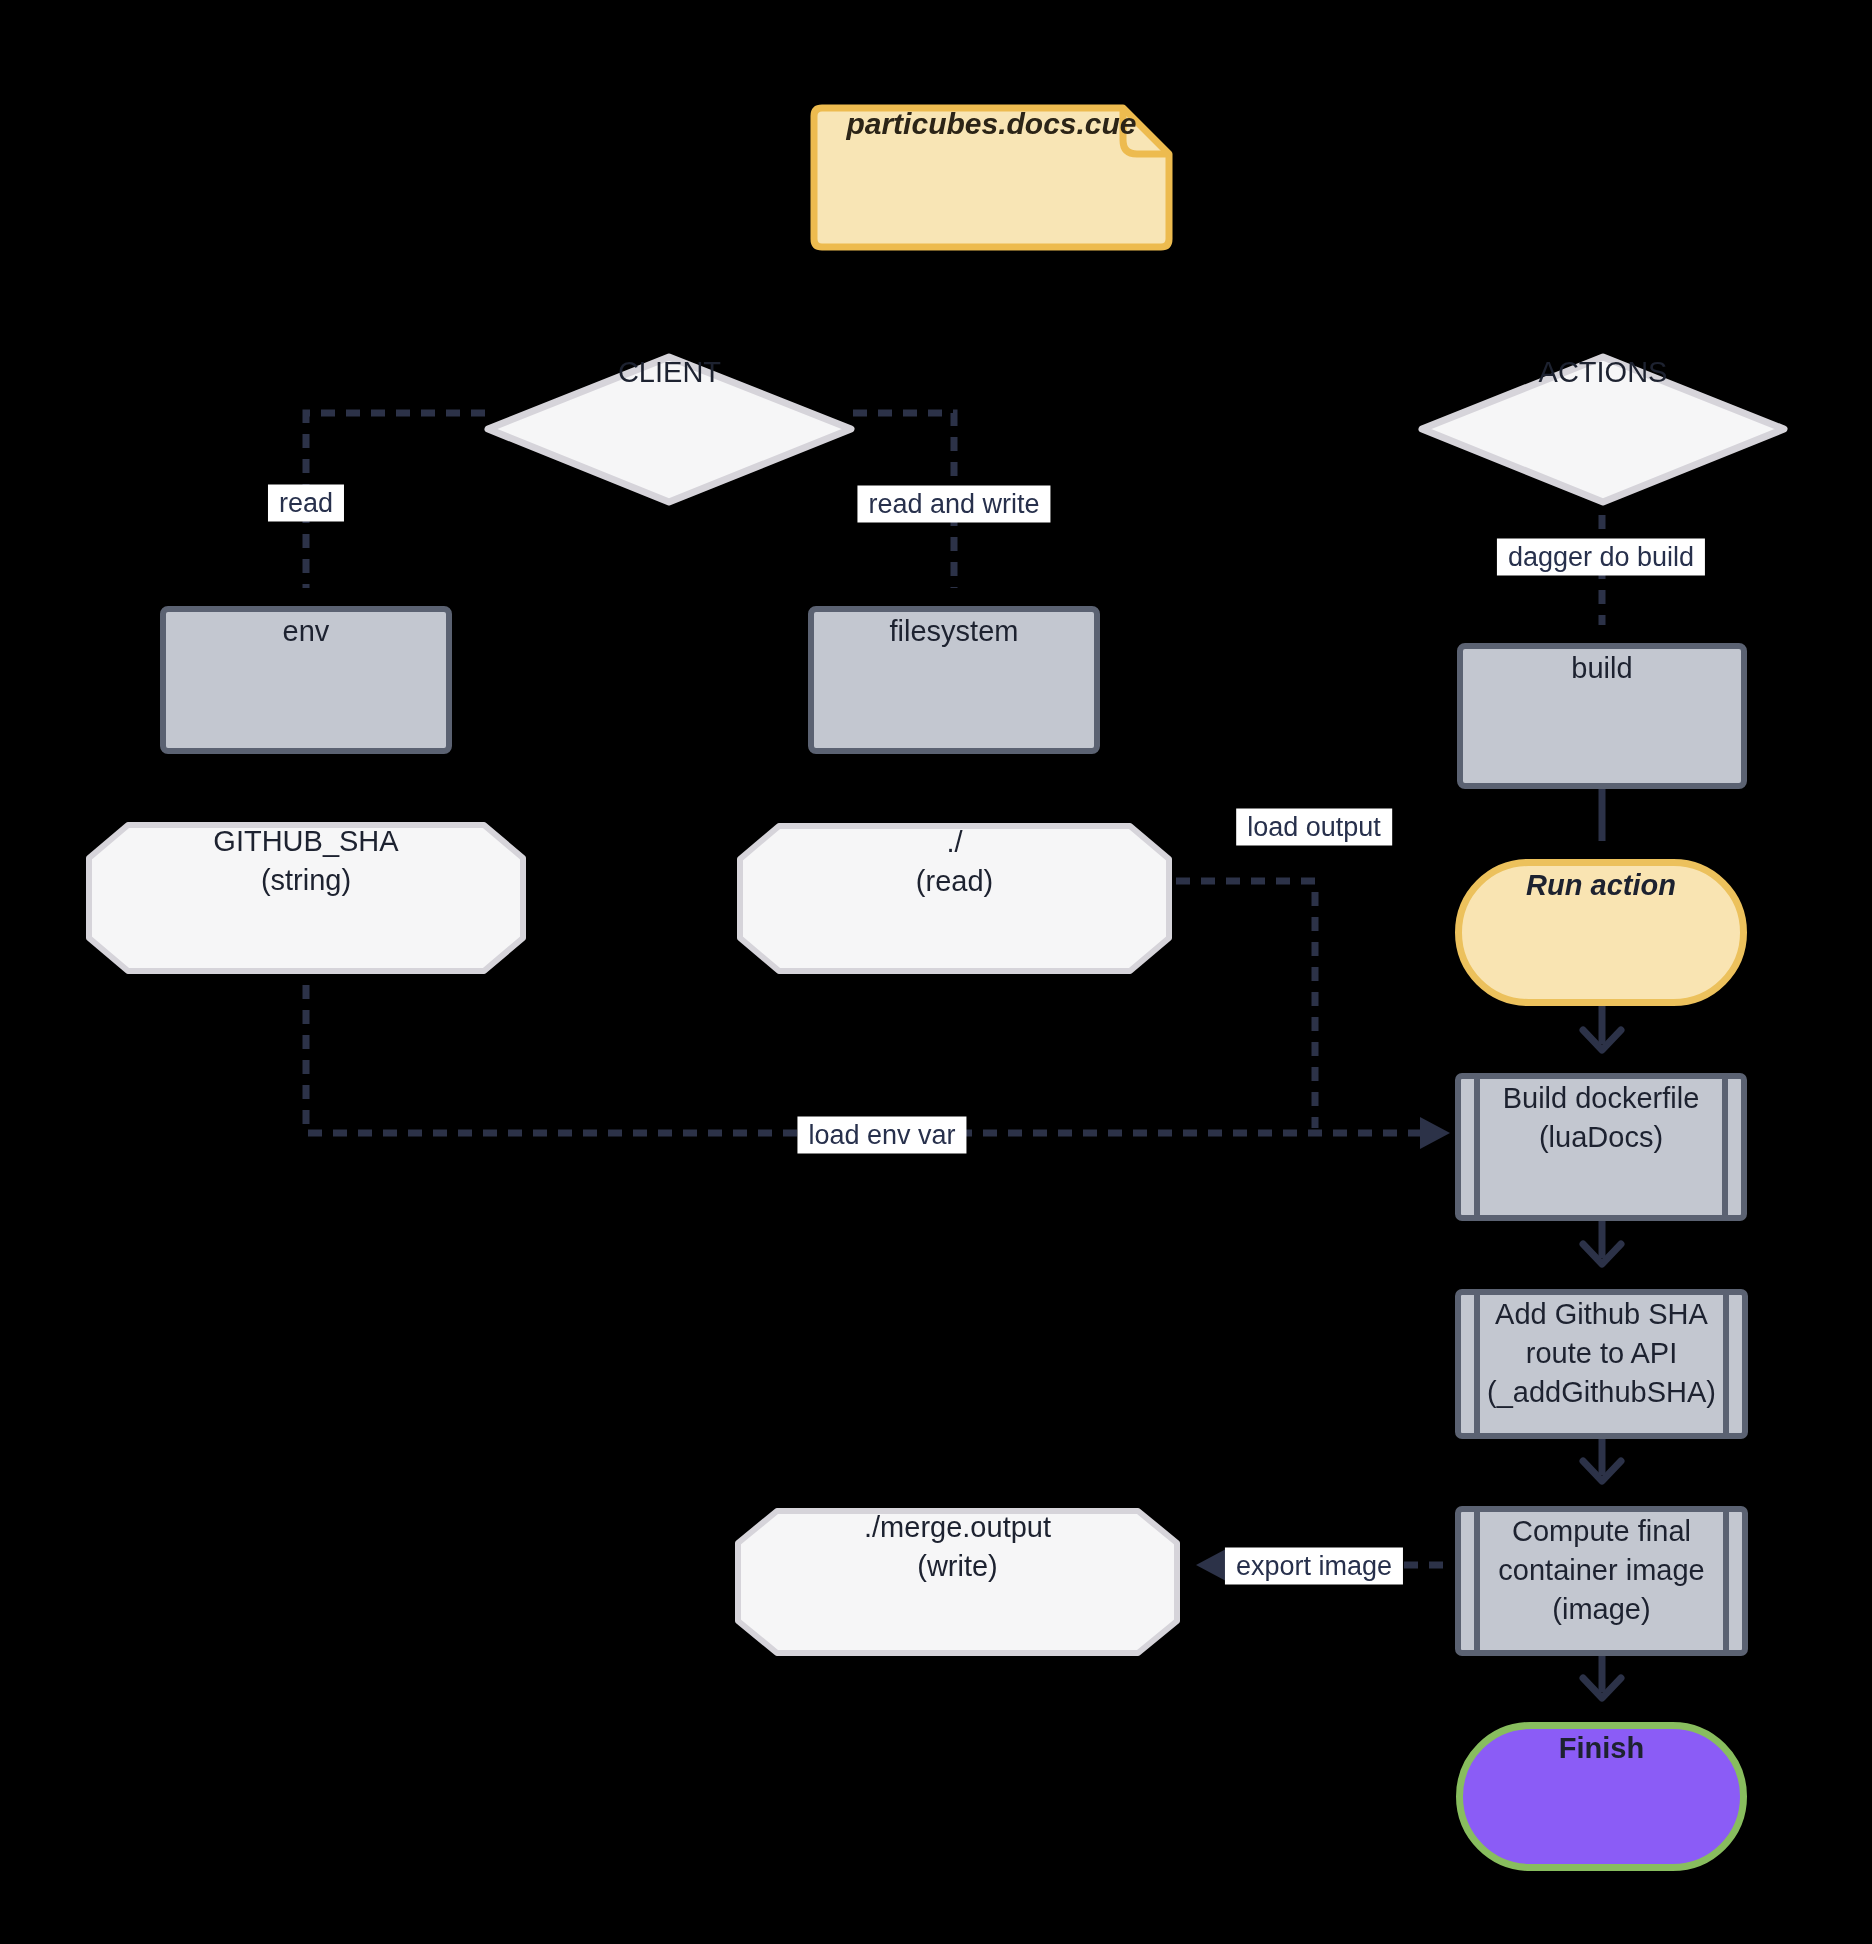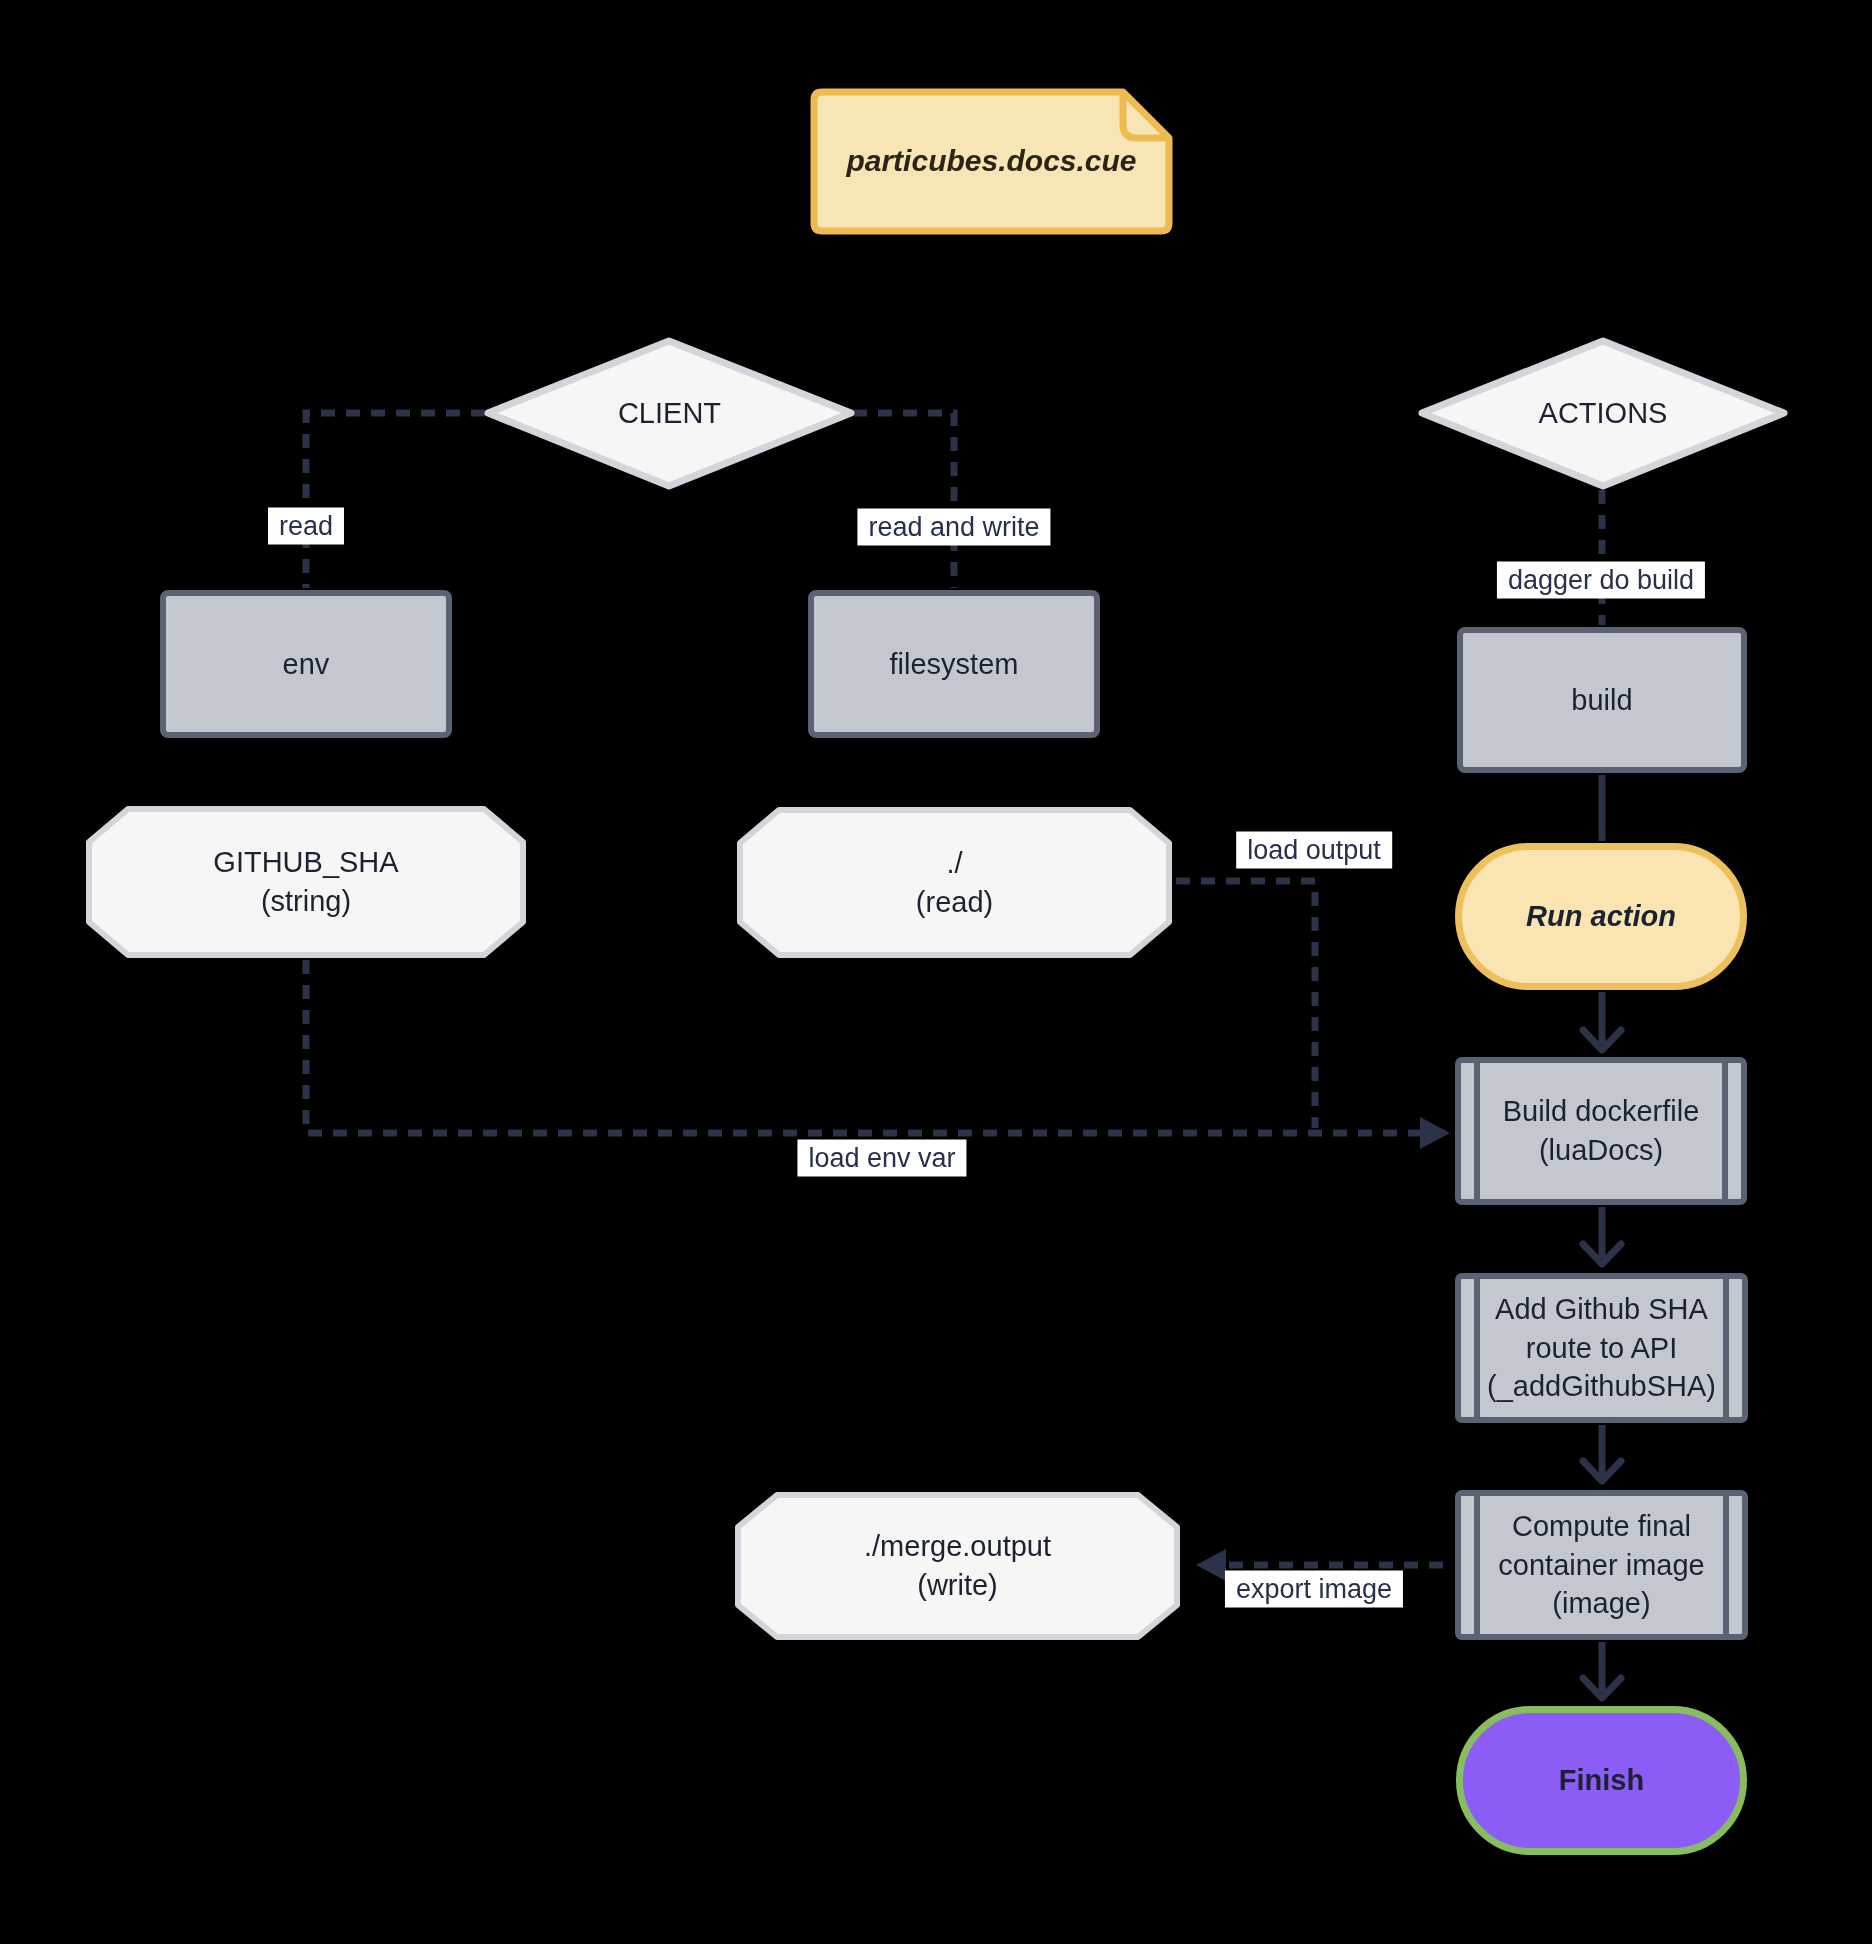--- a/index.html
+++ b/index.html
@@ -1,34 +1,34 @@
 <!DOCTYPE html>
 <html><head>
 <meta charset="utf-8">
 <style>
   html,body{margin:0;padding:0;background:#000;}
   #canvas{
     position:relative;width:1872px;height:1944px;background:#000;overflow:hidden;
     font-family:"Liberation Sans","DejaVu Sans",sans-serif;
   }
   #edges{position:absolute;left:0;top:0;z-index:0;}
-  .node{position:absolute;z-index:1;display:flex;flex-direction:column;align-items:center;justify-content:center;
-        color:#1d2230;font-size:29px;line-height:1.34;text-align:center;box-sizing:border-box;}
+  .node{position:absolute;z-index:1;display:flex;flex-direction:column;align-items:center;justify-content:flex-start;
+        color:#1d2230;font-size:29px;line-height:1.34;text-align:center;box-sizing:border-box;margin-top:16px;}
   .node svg{position:absolute;left:0;top:0;}
   .node .txt{position:relative;z-index:2;}
   .rectnode{background:#c3c7d0;border:6px solid #5b6272;border-radius:8px;}
   .subroutine{background:#c3c7d0;border:6px solid #5b6272;border-radius:7px;}
   .subroutine .bar{position:absolute;top:0;bottom:0;width:6px;background:#5b6272;z-index:1;}
   .subroutine .bar.l{left:13px;}
   .subroutine .bar.r{right:13px;}
   .stadium{border-radius:78px;font-weight:bold;}
   .stadium.run{background:#f9e4b2;border:7px solid #ecc15c;font-style:italic;}
   .stadium.finish{background:#8b5cf6;border:7px solid #88bd5e;}
   .edge-label{position:absolute;z-index:3;transform:translate(-50%,-50%);background:#ffffff;
-        color:#27304c;font-size:27px;padding:3px 11px;white-space:nowrap;margin-top:23px;}
+        color:#27304c;font-size:27px;padding:3px 11px;white-space:nowrap;}
   .note-text{font-weight:bold;font-style:italic;font-size:30px;color:#2b2417;}
 </style>
 </head>
 <body>
 
 <div id="canvas">
 
   <svg id="edges" width="1872" height="1944" viewBox="0 0 1872 1944">
     <g fill="none" stroke="#2c3248" stroke-width="7">
 

